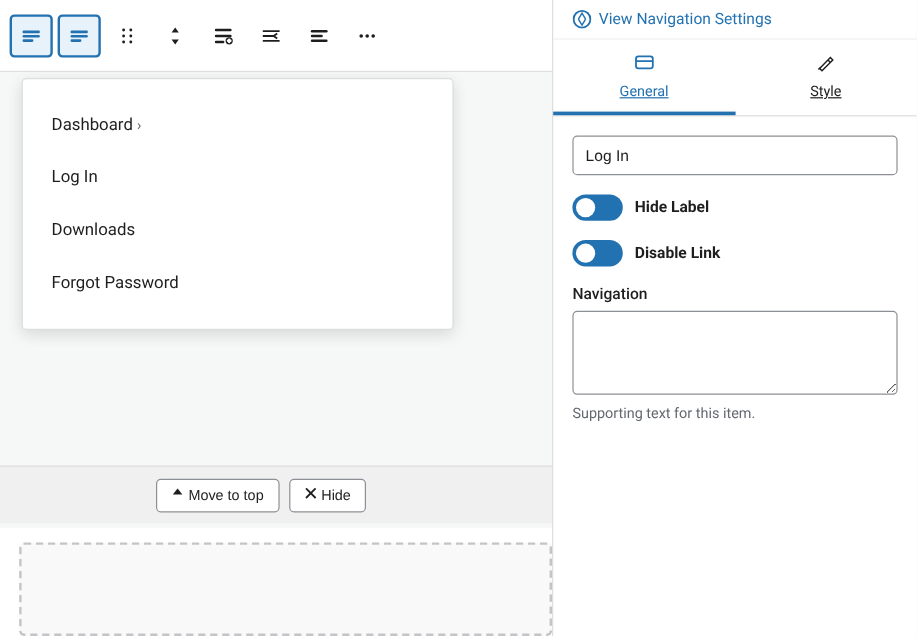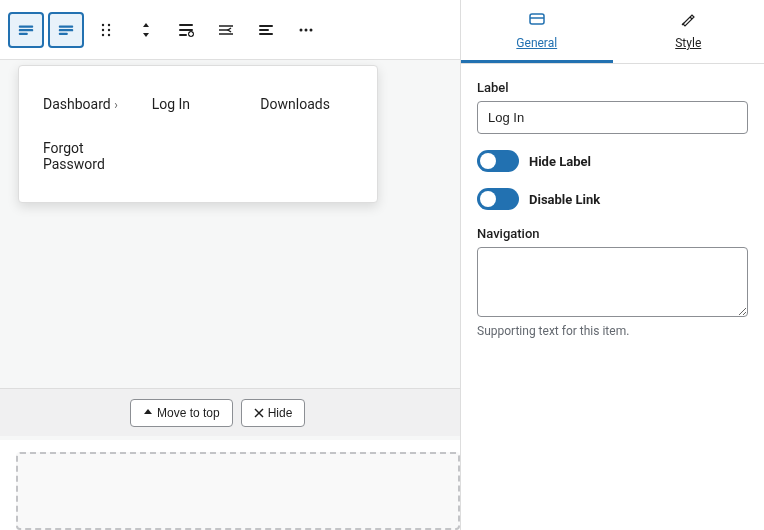--- a/index.html
+++ b/index.html
@@ -62,21 +62,21 @@
       border: 1px solid #ddd;
       border-radius: 4px;
       box-shadow: 0 4px 12px rgba(0,0,0,0.12);
       width: 360px;
       padding: 8px 0;
       z-index: 100;
     }
 
     .nav-menu-grid {
       display: grid;
-      grid-template-columns: 1fr 1fr 1fr;
+      grid-template-columns: 1fr;
       padding: 8px 16px;
     }
 
     .nav-menu-item {
       padding: 14px 8px;
       cursor: pointer;
       border-radius: 4px;
       color: #1e1e1e;
       font-size: 14px;
     }
@@ -107,21 +107,20 @@
       background: #f0f0f1;
       border-top: 1px solid #ddd;
       display: flex;
       align-items: center;
       padding: 0 130px;
       gap: 8px;
     }
 
     .bottom-btn {
       display: flex;
-      align-items: center;
       gap: 4px;
       padding: 6px 12px;
       border: 1px solid #8c8f94;
       border-radius: 4px;
       background: #fff;
       cursor: pointer;
       font-size: 12px;
       color: #1e1e1e;
     }
 
@@ -378,20 +377,28 @@
       <span>Hide</span>
     </button>
   </div>
 
   <div class="dotted-area" style="position:absolute;top:444px;left:8px;width:444px;height:78px;border:2px dashed #c3c4c7;background:#f9f9f9;border-radius:4px;"></div>
 
 </div>
 
 <div class="right-panel">
 
+  <div class="view-settings-link">
+    <svg width="16" height="16" viewBox="0 0 16 16" fill="none">
+      <circle cx="8" cy="8" r="7" stroke="#2271b1" stroke-width="1.5" fill="none"></circle>
+      <path d="M5 8 L8 3 L11 8" stroke="#2271b1" stroke-width="1.2" fill="none"></path>
+      <path d="M5 8 L8 13 L11 8" stroke="#2271b1" stroke-width="1.2" fill="none"></path>
+    </svg>
+    <span>View Navigation Settings</span>
+  </div>
 
   <div class="tabs">
     <div class="tab active">
       <span class="tab-icon">
         <svg width="18" height="18" viewBox="0 0 18 18" fill="none">
           <rect x="2" y="4" width="14" height="10" rx="2" stroke="#2271b1" stroke-width="1.5" fill="none"></rect>
           <line x1="2" y1="8" x2="16" y2="8" stroke="#2271b1" stroke-width="1.5"></line>
         </svg>
       </span>
       <span>General</span>
@@ -404,21 +411,20 @@
           <line x1="3" y1="15" x2="5" y2="13" stroke="#1e1e1e" stroke-width="1.2"></line>
         </svg>
       </span>
       <span>Style</span>
     </div>
   </div>
 
   <div class="settings-content">
 
     <div class="field-group">
-      <div class="field-label">Label</div>
       <input type="text" class="text-input" value="Log In" style="">
     </div>
 
     <div class="toggle-row">
       <div class="toggle">
         <div class="toggle-track" style="background:#2271b1;">
           <div class="toggle-thumb" style="left:3px;"></div>
         </div>
       </div>
       <span class="toggle-label">Hide Label</span>

